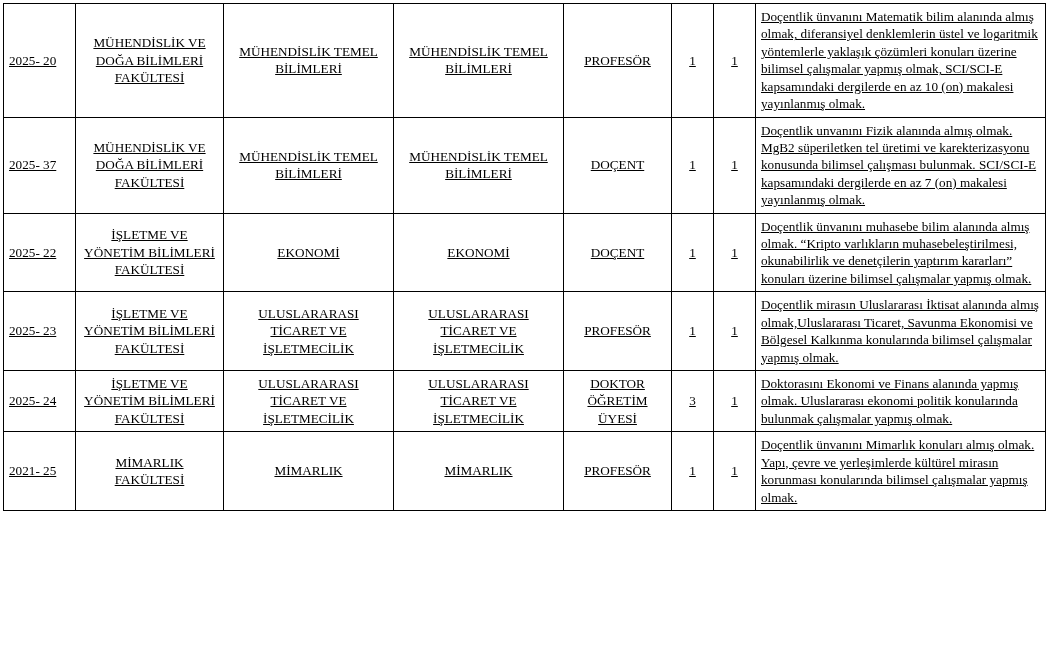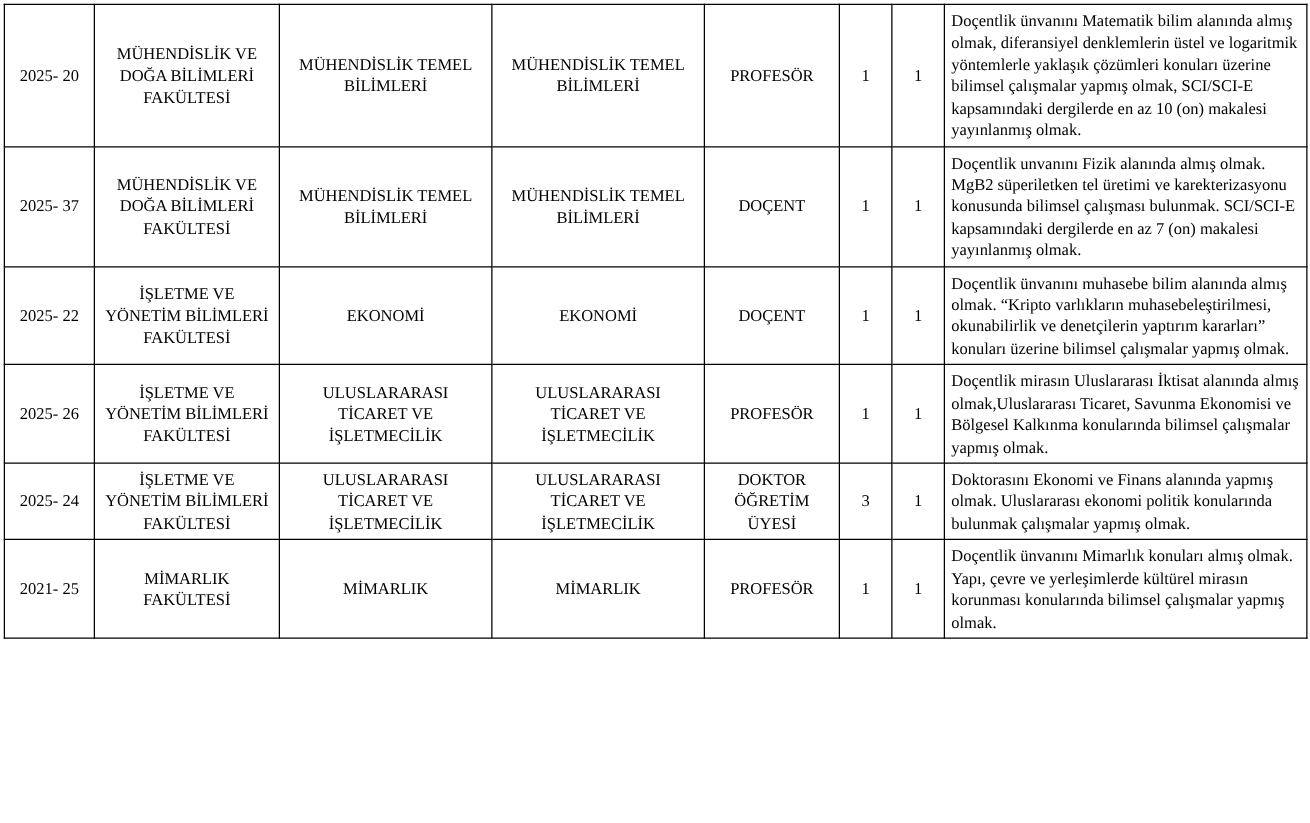--- a/index.html
+++ b/index.html
@@ -24,32 +24,33 @@
     border-collapse: collapse;
     table-layout: fixed;
     width: 1042px;
   }
   table.positions td {
     border: 1px solid #000000;
     vertical-align: middle;
     padding: 4px 5px;
     font-size: 13.2px;
     line-height: 1.32;
+    text-decoration: underline;
   }
   col.c-code    { width: 72px; }
   col.c-faculty { width: 148px; }
   col.c-dept    { width: 170px; }
   col.c-program { width: 170px; }
   col.c-title   { width: 108px; }
   col.c-count   { width: 42px; }
   col.c-degree  { width: 42px; }
   col.c-desc    { width: 290px; }
 
   td.code {
-    text-align: center;
+    text-align: left;
     padding-left: 10px;
     white-space: nowrap;
   }
   td.center {
     text-align: center;
   }
   td.num {
     text-align: center;
   }
   td.desc {
@@ -99,21 +100,21 @@
         <td class="code">2025- 22</td>
         <td class="center">İŞLETME VE YÖNETİM BİLİMLERİ FAKÜLTESİ</td>
         <td class="center">EKONOMİ</td>
         <td class="center">EKONOMİ</td>
         <td class="center">DOÇENT</td>
         <td class="num">1</td>
         <td class="num">1</td>
         <td class="desc">Doçentlik ünvanını muhasebe bilim alanında almış olmak. “Kripto varlıkların muhasebeleştirilmesi, okunabilirlik ve denetçilerin yaptırım kararları” konuları üzerine bilimsel çalışmalar yapmış olmak.</td>
       </tr>
       <tr>
-        <td class="code">2025- 26</td>
+        <td class="code">2025- 23</td>
         <td class="center">İŞLETME VE YÖNETİM BİLİMLERİ FAKÜLTESİ</td>
         <td class="center">ULUSLARARASI TİCARET VE İŞLETMECİLİK</td>
         <td class="center">ULUSLARARASI TİCARET VE İŞLETMECİLİK</td>
         <td class="center">PROFESÖR</td>
         <td class="num">1</td>
         <td class="num">1</td>
         <td class="desc">Doçentlik mirasın Uluslararası İktisat alanında almış olmak,Uluslararası Ticaret, Savunma Ekonomisi ve Bölgesel Kalkınma konularında bilimsel çalışmalar yapmış olmak.</td>
       </tr>
       <tr>
         <td class="code">2025- 24</td>

